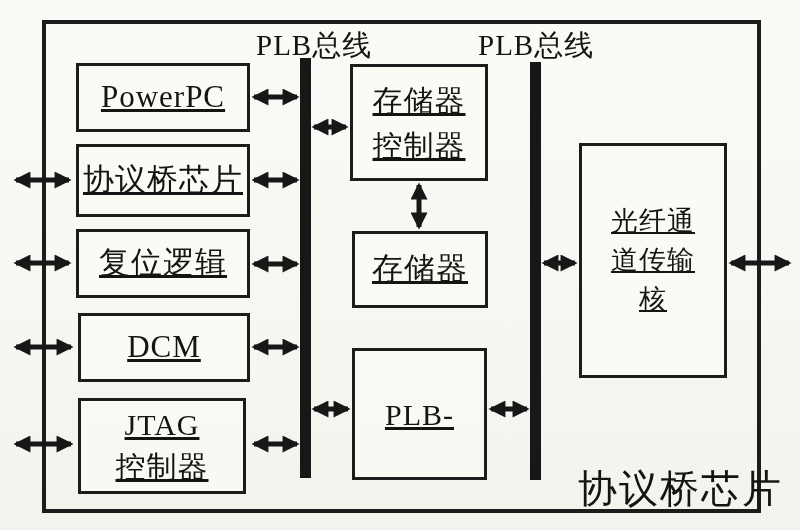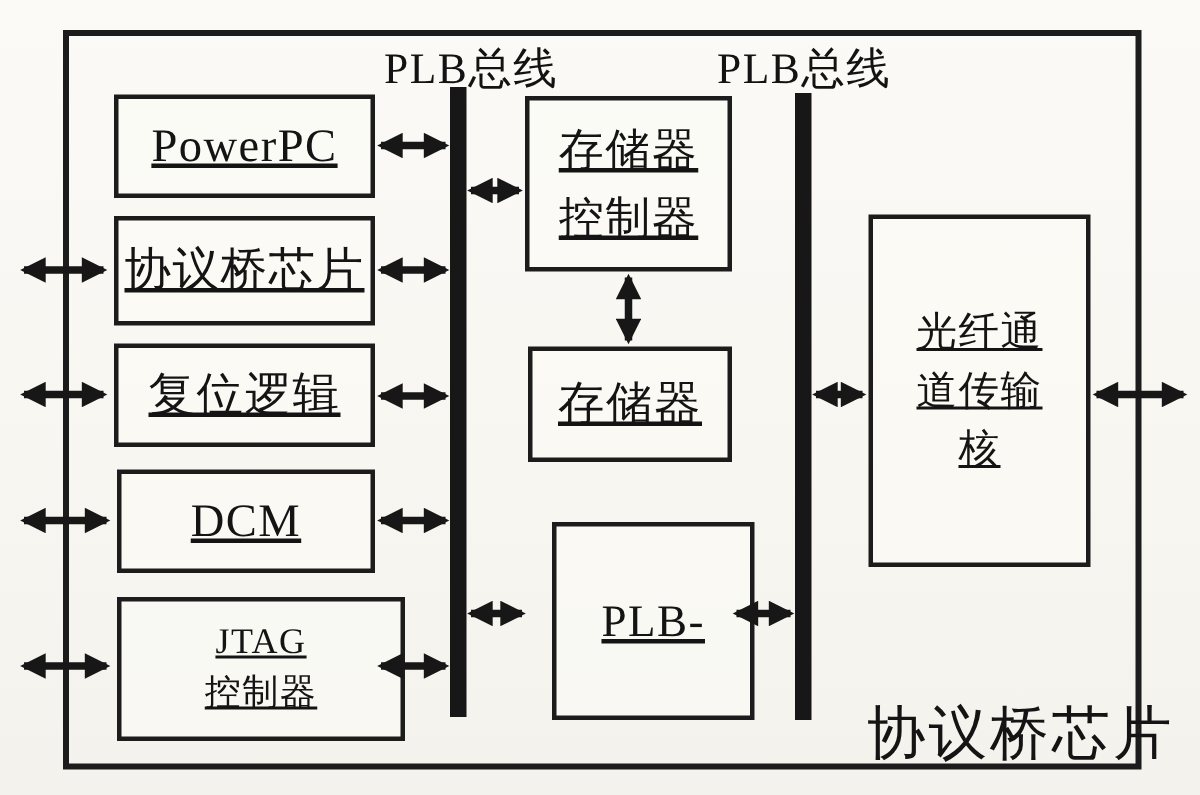--- a/index.html
+++ b/index.html
@@ -25,25 +25,25 @@
     border:3px solid #1c1c1c;background:rgba(252,251,247,.6);
     display:flex;flex-direction:column;align-items:center;justify-content:center;
     font-size:31px;line-height:1.32;text-align:center;
     letter-spacing:1px;color:#141414;text-decoration:underline;
   }
   
   .b-powerpc{left:76px;top:63px;width:174px;height:69px;}
   .b-user{left:76px;top:144px;width:174px;height:73px;}
   .b-reset{left:76px;top:229px;width:174px;height:69px;}
   .b-dcm{left:78px;top:313px;width:172px;height:69px;}
-  .b-jtag{left:78px;top:398px;width:192px;height:96px;font-size:24px;line-height:1.4;}
+  .b-jtag{left:78px;top:398px;width:168px;height:96px;font-size:30px;line-height:1.4;}
   
   .b-memctrl{left:350px;top:64px;width:138px;height:117px;font-size:30px;line-height:1.5;}
   .b-memory{left:352px;top:231px;width:136px;height:77px;}
-  .b-bridge{left:352px;top:348px;width:135px;height:132px;font-size:30px;line-height:1.5;margin-left:16px;}
+  .b-bridge{left:352px;top:348px;width:135px;height:132px;font-size:30px;line-height:1.5;}
   
   .b-fiber{left:579px;top:143px;width:148px;height:235px;font-size:27px;line-height:1.45;}
   
   .bus-bar{position:absolute;background:#171717;}
   .bar-plb{left:300px;top:58px;width:11px;height:420px;}
   .bar-opb{left:530px;top:62px;width:11px;height:418px;}
   
   .bus-label{
     position:absolute;font-size:29px;letter-spacing:1px;white-space:nowrap;
     color:#131313;

